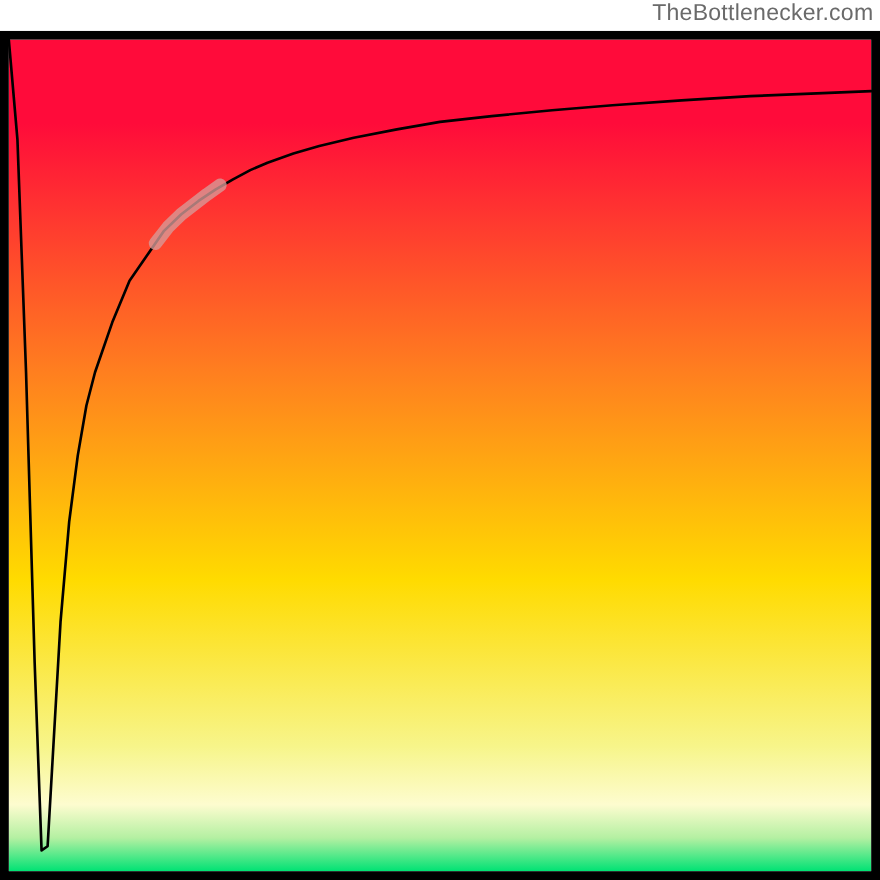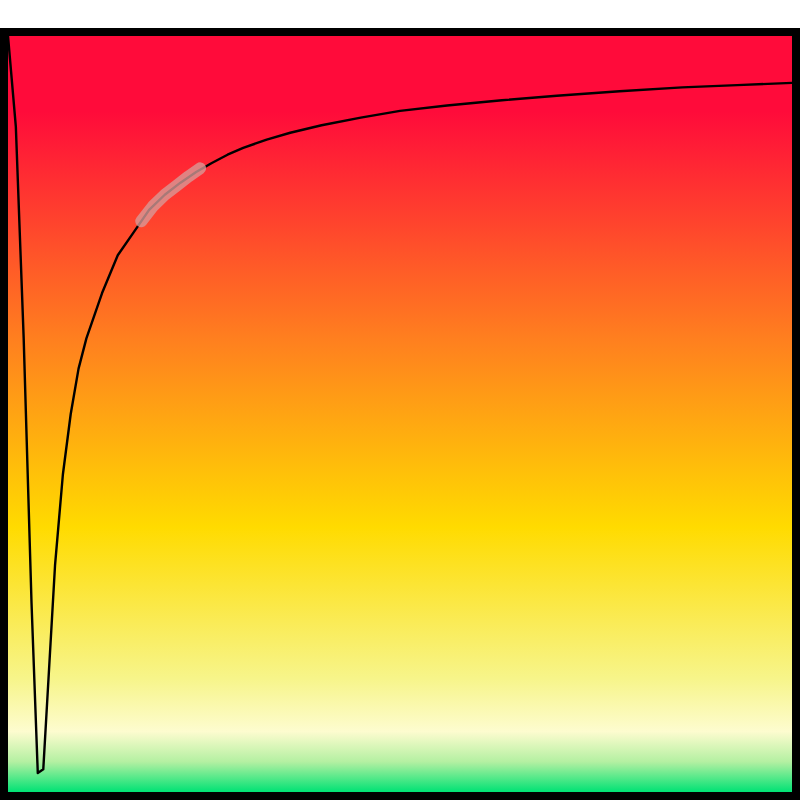--- a/index.html
+++ b/index.html
@@ -35,20 +35,21 @@
   }
   svg {
     display: block;
   }
 </style>
 </head>
 <body>
 
 <div class="page">
 
+  <div class="attribution">TheBottlenecker.com</div>
 
   <div class="chart-outer">
     <svg id="chart-svg" width="800" height="772" viewBox="0 0 800 772">
       <defs>
         <linearGradient id="bg-grad" x1="0" y1="0" x2="0" y2="1">
 
         <stop offset="0%" stop-color="#ff0b3a"></stop>
             <stop offset="10%" stop-color="#ff0b3a"></stop>
             <stop offset="40%" stop-color="#ff7f1f"></stop>
             <stop offset="65%" stop-color="#ffdb00"></stop>

